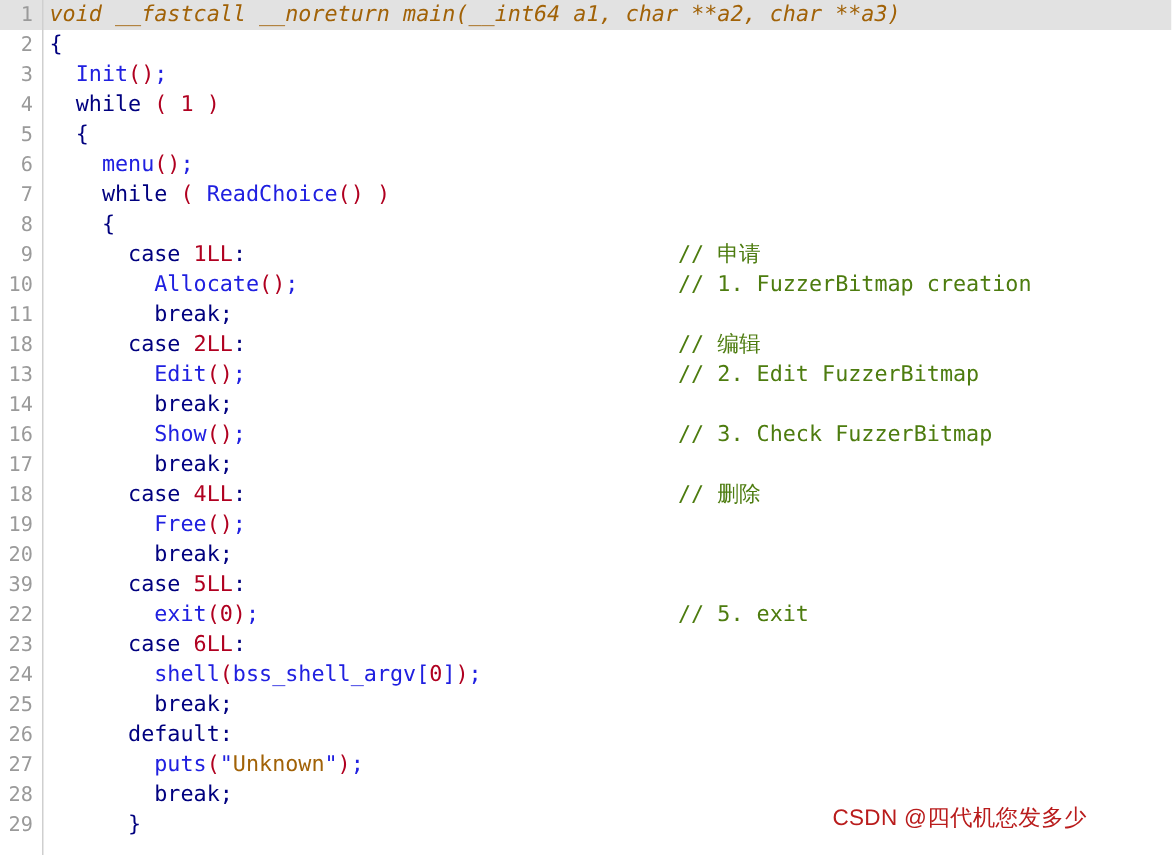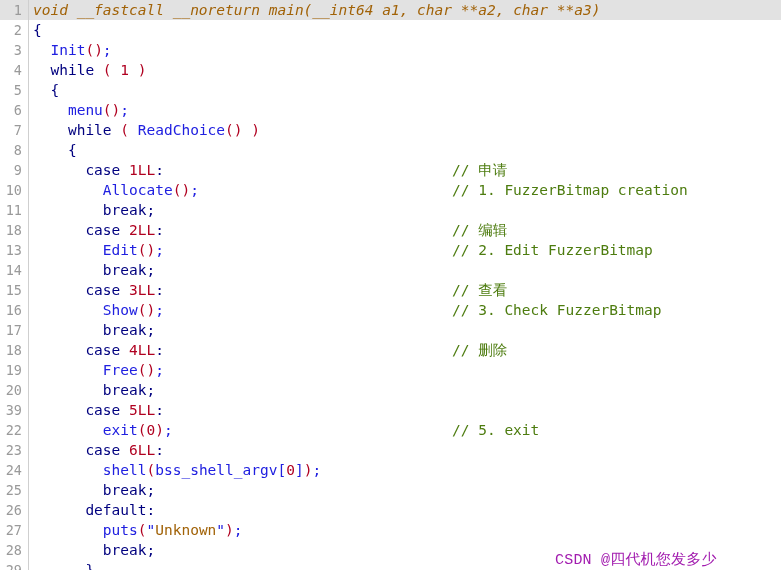--- a/index.html
+++ b/index.html
@@ -79,27 +79,26 @@
   .t-punct   { color: #00007f; }   
   .t-op      { color: #b00020; }   
   .t-num     { color: #b00020; }
   .t-str     { color: #a16207; }   
   .t-strq    { color: #2020e0; }   
 
   .watermark {
     position: absolute;
     left: 555px;
     top: 536px;
-    font-family: Liberation Mono, monospace;
+    font-family: Liberation Sans, sans-serif;
     font-size: 15px;
-    color: #a21caf;
+    color: #b91c1c;
     white-space: pre;
     letter-spacing: 0.2px;
     z-index: 2;
-    margin-top: 14px;
   }
 </style>
 </head>
 <body>
 
 <div id="editor">
 
   <div class="gutter-rule"></div>
 
   <div class="code-line highlight">
@@ -169,25 +168,20 @@
     <span class="lineno">13</span>
     <span class="codetext t-fn">        Edit<span class="t-op">(</span><span class="t-op">)</span>;</span>
     <span class="comment">// 2. Edit FuzzerBitmap</span>
   </div>
 
   <div class="code-line">
     <span class="lineno">14</span>
     <span class="codetext t-kw">        <span class="t-kw">break</span>;</span>
   </div>
 
-  <div class="code-line">
-    <span class="lineno">15</span>
-    <span class="codetext t-kw">      <span class="t-kw">case</span> <span class="t-num">3LL</span>:</span>
-    <span class="comment">// 查看</span>
-  </div>
 
   <div class="code-line">
     <span class="lineno">16</span>
     <span class="codetext t-fn">        Show<span class="t-op">(</span><span class="t-op">)</span>;</span>
     <span class="comment">// 3. Check FuzzerBitmap</span>
   </div>
 
   <div class="code-line">
     <span class="lineno">17</span>
     <span class="codetext t-kw">        <span class="t-kw">break</span>;</span>

